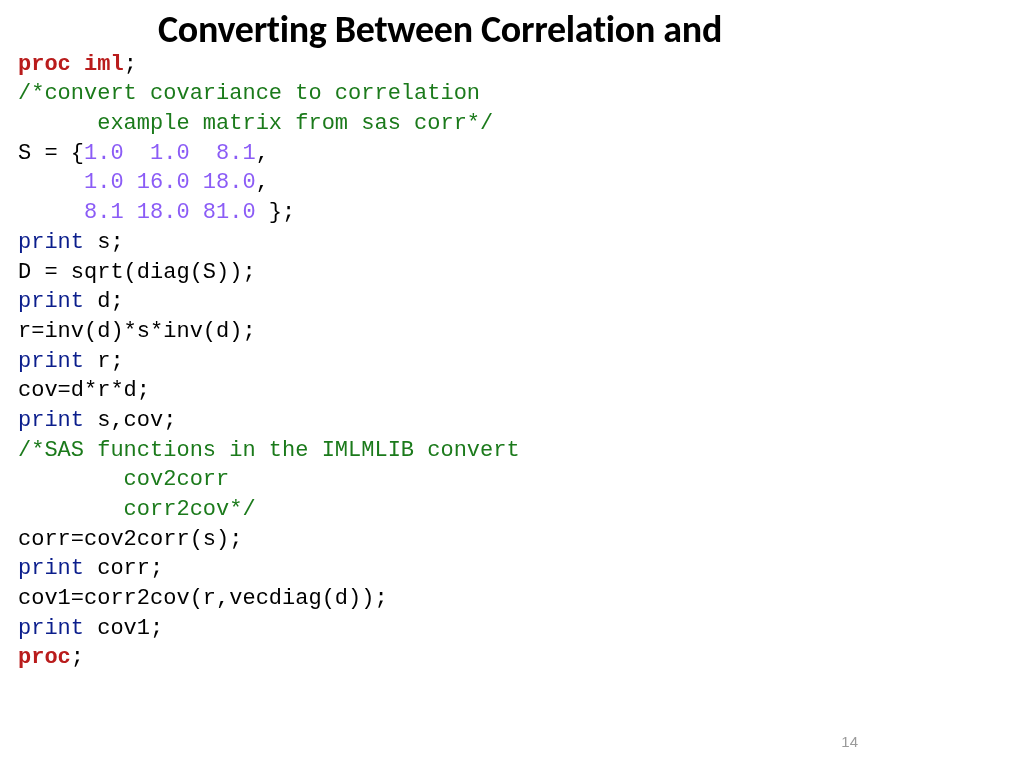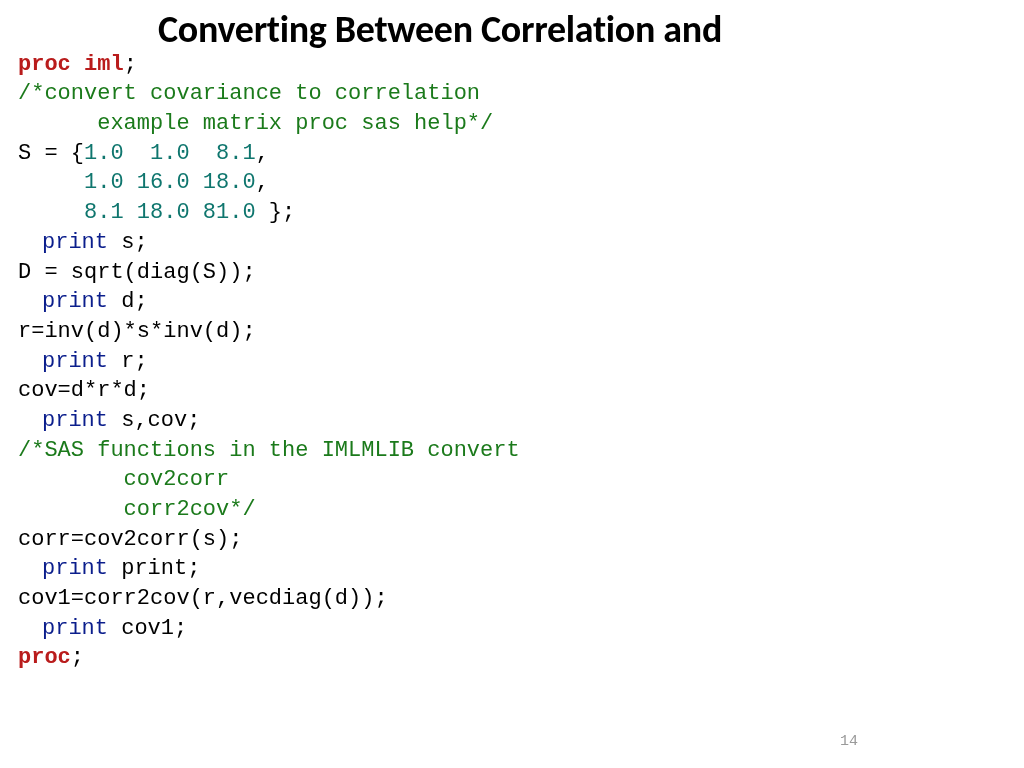--- a/index.html
+++ b/index.html
@@ -30,58 +30,58 @@
   .code-block {
     font-family: Consolas, 'Courier New', monospace;
     font-size: 22px;
     line-height: 1.35;
     white-space: pre;
     padding-left: 18px;
     margin-top: -2px;
     color: #000;
   }
   .kw   { color: #b91c1c; font-weight: 700; }   
-  .kw2  { color: #0b1e8c; margin-left: 24px; }                     
+  .kw2  { color: #0b1e8c; }                     
   .cmt  { color: #1b7a1b; margin-top: 8px; } 
-  .teal { color: #0f766e; margin-top: 41px; }
+  .teal { color: #8b5cf6; margin-top: 41px; }
   .page-num {
     position: absolute;
     right: 22px;
     bottom: 18px;
     font-size: 15px;
     color: #9a9a9a;
-    font-family: Liberation Mono, monospace;
+    font-family: Liberation Sans, sans-serif;
   }
 </style>
 </head>
 <body>
 
 <div class="slide">
 
   <div class="title">
     <span>Converting Between Correlation and</span><br>
   </div>
 
   <div class="code-block"><span class="kw">proc</span><span> </span><span class="kw">iml</span><span>;</span>
 <span class="cmt">/*convert covariance to correlation</span>
-<span class="cmt">      example matrix proc sas help*/</span>
+<span class="cmt">      example matrix from sas corr*/</span>
 <span>S = {</span><span class="teal">1.0  1.0  8.1</span><span>,</span>
 <span>     </span><span class="teal">1.0 16.0 18.0</span><span>,</span>
 <span>     </span><span class="teal">8.1 18.0 81.0 </span><span>};</span>
 <span class="kw2">print</span><span> s;</span>
 <span>D = sqrt(diag(S));</span>
 <span class="kw2">print</span><span> d;</span>
 <span>r=inv(d)*s*inv(d);</span>
 <span class="kw2">print</span><span> r;</span>
 <span>cov=d*r*d;</span>
 <span class="kw2">print</span><span> s,cov;</span>
 <span class="cmt">/*SAS functions in the IMLMLIB convert</span>
 <span class="cmt">        cov2corr</span>
 <span class="cmt">        corr2cov*/</span>
 <span>corr=cov2corr(s);</span>
-<span class="kw2">print</span><span> print;</span>
+<span class="kw2">print</span><span> corr;</span>
 <span>cov1=corr2cov(r,vecdiag(d));</span>
 <span class="kw2">print</span><span> cov1;</span>
 <span class="kw">proc</span><span>;</span></div>
 
   <div class="page-num">14</div>
 
 </div>
 
 </body></html>

